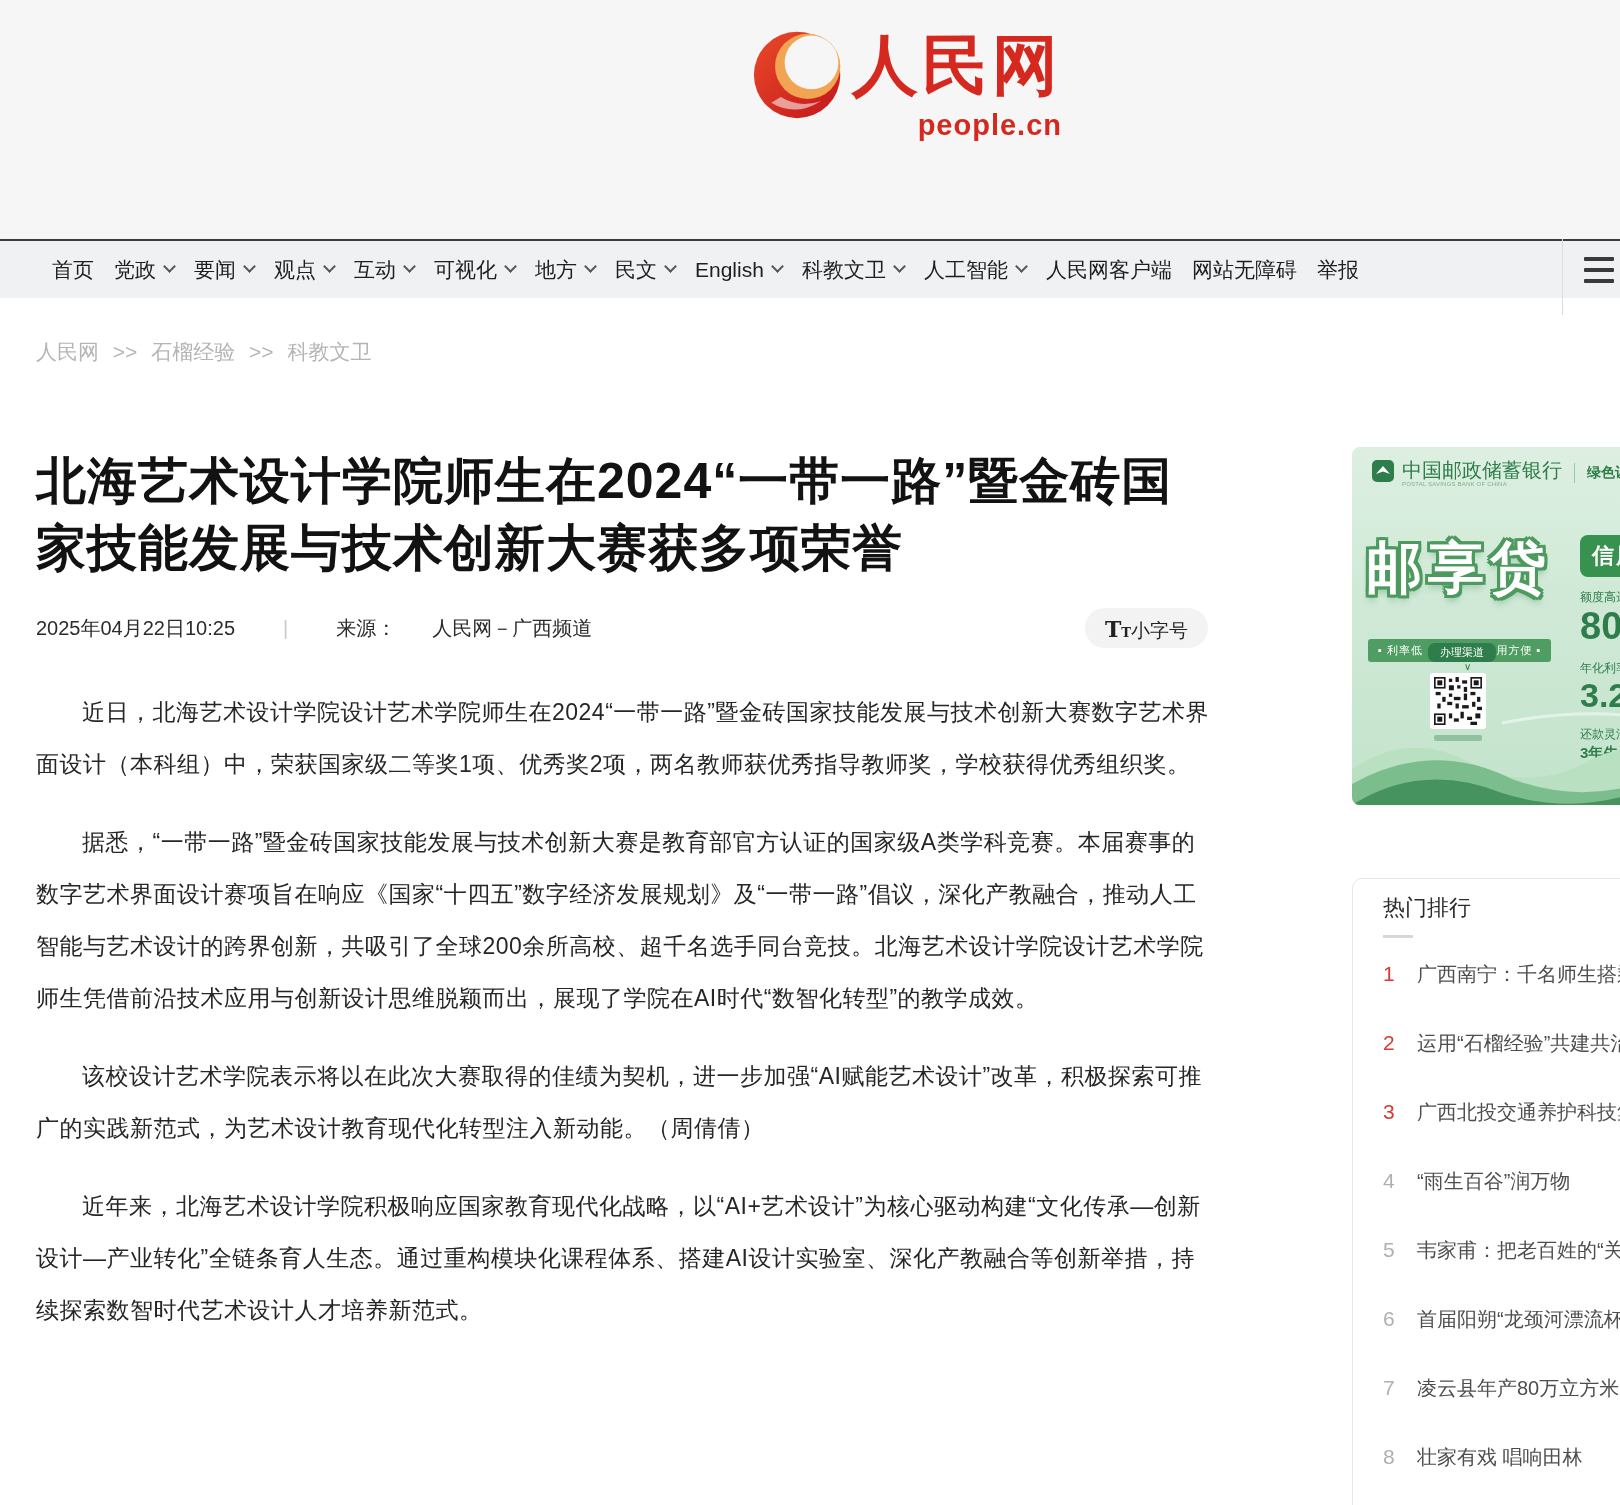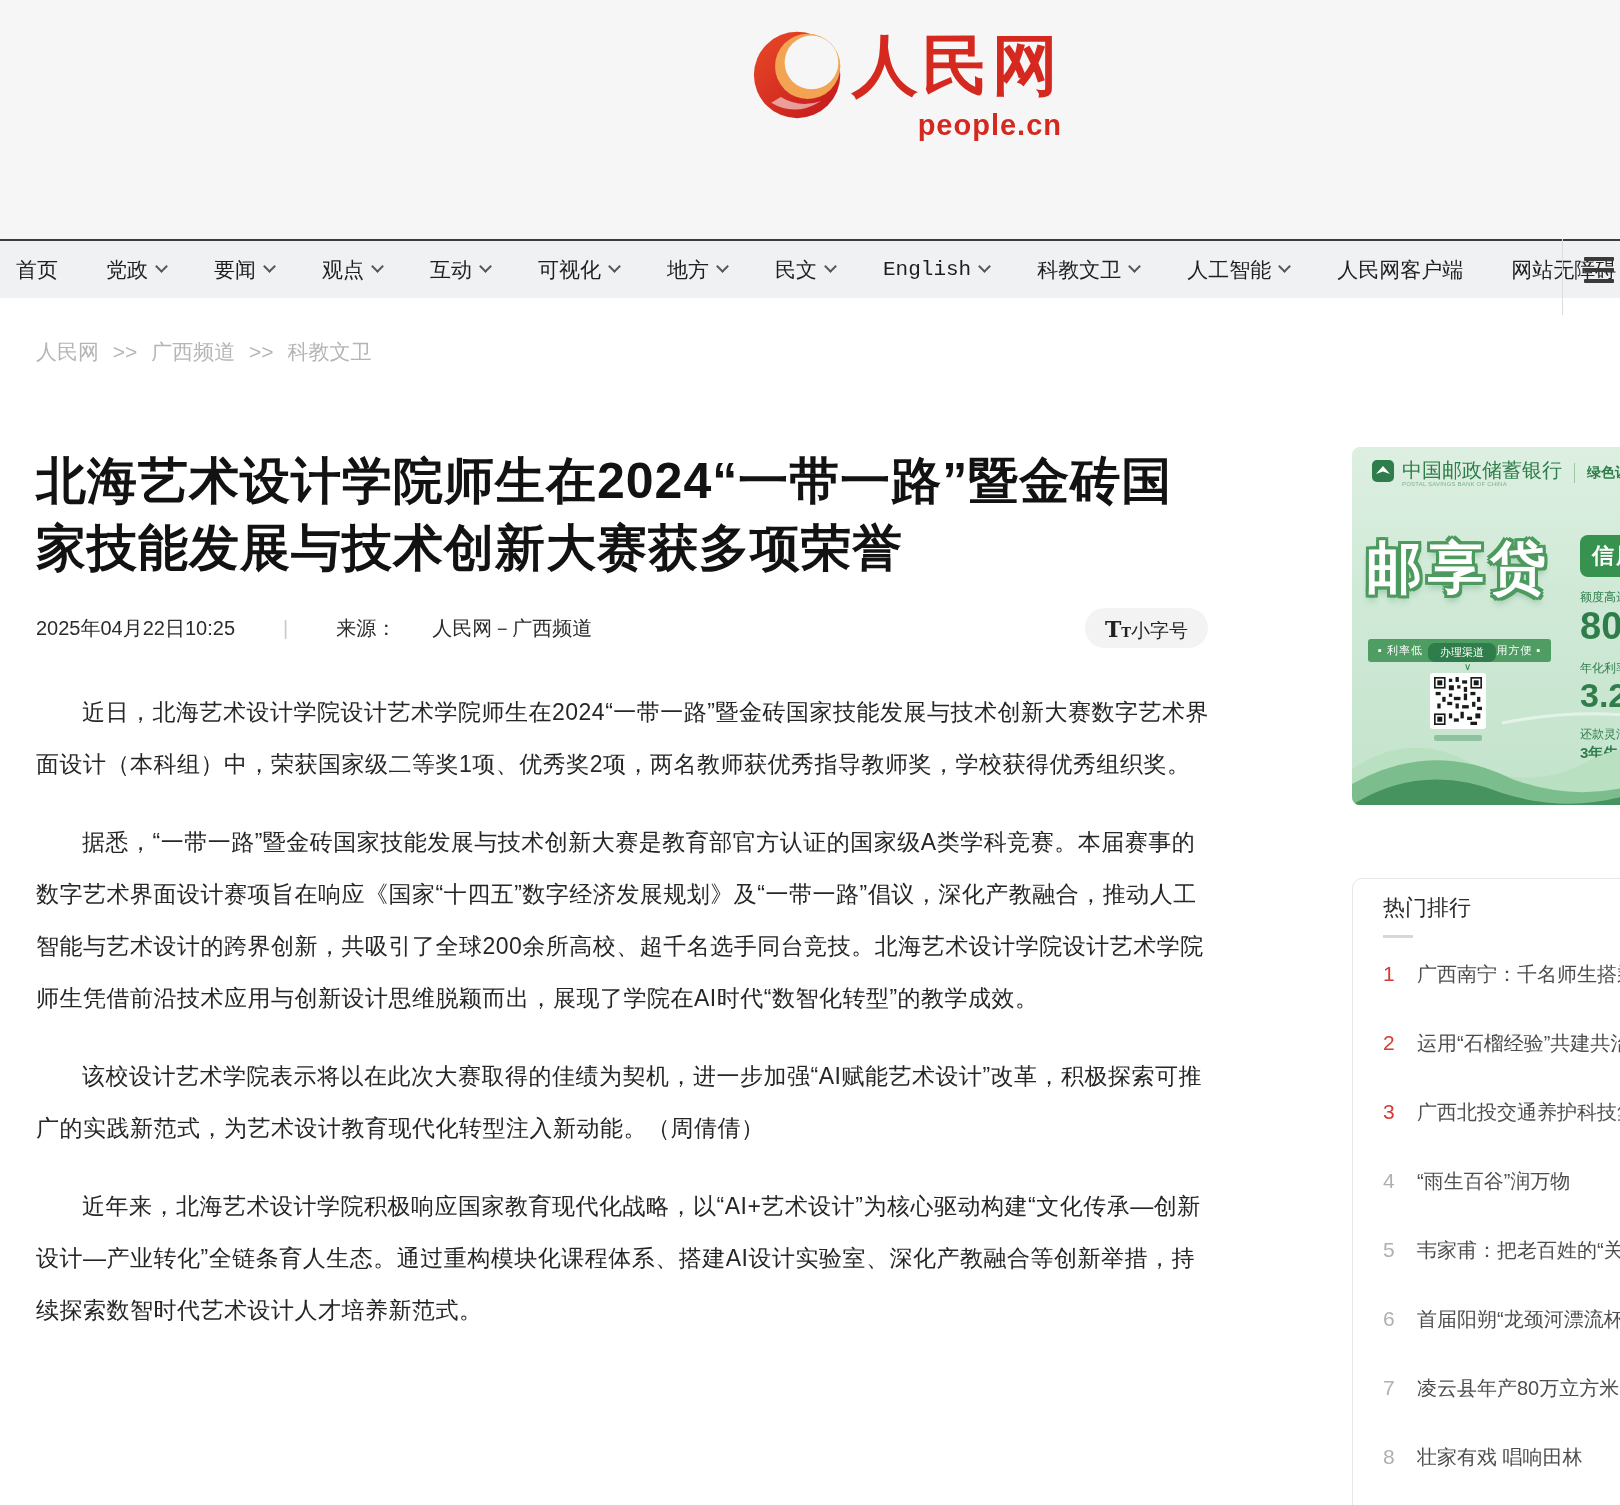--- a/index.html
+++ b/index.html
@@ -12,21 +12,21 @@
   .logo { position:absolute; left:752px; top:26px; display:flex; align-items:flex-start; gap:4px;
     cursor:pointer; text-decoration:none; }
   .logo-text { display:flex; flex-direction:column; align-items:center; padding-top:6px; }
   .logo-cn { font-size:66px; font-weight:700; color:#d5281e; letter-spacing:4px;
     font-family:"DejaVu Serif","Liberation Serif",serif; line-height:1.0; }
   .logo-en { font-size:29px; font-weight:700; color:#d5281e; letter-spacing:1px; line-height:1.1;
     align-self:flex-end; margin-top:12px; }
 
   
   .nav { height:59px; background:#f0f1f3; border-top:2px solid #3c3c3c; position:relative; }
-  .nav-items { display:flex; align-items:center; height:100%; padding-left:16px; gap:48px;font-family:Liberation Mono, monospace; }
+  .nav-items { display:flex; align-items:center; height:100%; padding-left:52px; gap:20px; }
   .nav-item { display:flex; align-items:center; font-size:21px; color:#1f1f1f; cursor:pointer;
     text-decoration:none; white-space:nowrap; }
   .chev { width:9px; height:9px; border-right:2px solid #555; border-bottom:2px solid #555;
     transform:rotate(45deg); margin-left:9px; margin-top:-6px; }
   .nav-divider { position:absolute; left:1562px; top:-2px; width:1px; height:76px; background:#dcdcde; }
   .hamburger { position:absolute; left:1584px; top:16px; width:30px; cursor:pointer; }
   .hamburger span { display:block; width:30px; height:4px; background:#3a3a3a; border-radius:1px;
     margin-bottom:7px; }
 
   
@@ -176,21 +176,21 @@
   <div class="hamburger">
     <span></span>
       <span></span>
       <span></span>
   </div>
 </nav>
 
 <div class="breadcrumb">
   <a>人民网</a>
   <span class="crumb-sep">&gt;&gt;</span>
-  <a>广西频道</a>
+  <a>石榴经验</a>
   <span class="crumb-sep">&gt;&gt;</span>
   <a>科教文卫</a>
 </div>
 
 <main class="article">
   <h1>北海艺术设计学院师生在2024“一带一路”暨金砖国家技能发展与技术创新大赛获多项荣誉</h1>
 
   <div class="meta">
     <div class="meta-left">
       <span>2025年04月22日10:25</span>

